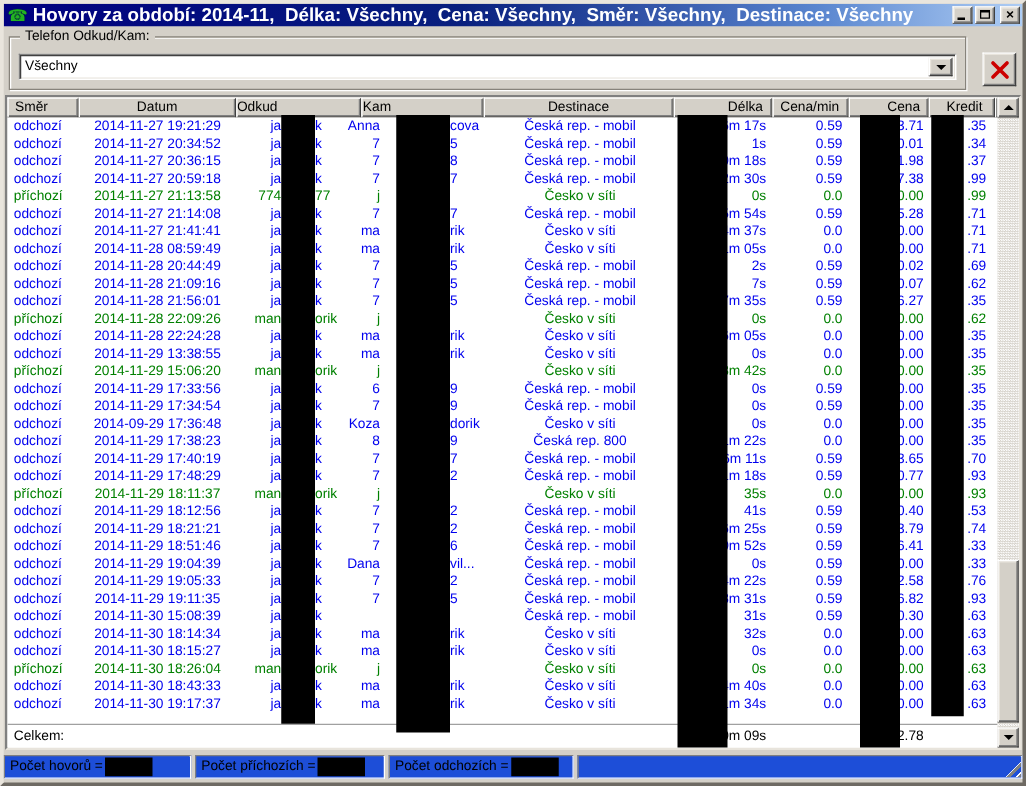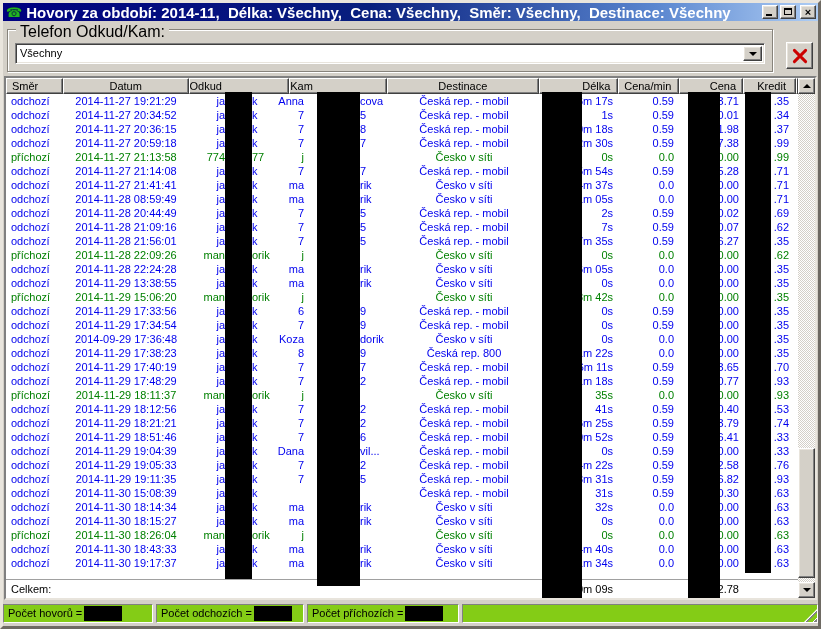--- a/index.html
+++ b/index.html
@@ -13,21 +13,21 @@
   .ttext{font-size:15px;font-weight:bold;white-space:pre;overflow:hidden;flex:1;}
   .tbtns{display:flex;align-items:center;margin-right:2px;}
   .tbtn{width:16px;height:14px;margin-left:2px;padding:0;background:#d4d0c8;position:relative;
     border:1px solid;border-color:#fff #404040 #404040 #fff;box-shadow:inset -1px -1px 0 #808080,inset 1px 1px 0 #e8e4dc;cursor:default;}
   .g-min{position:absolute;left:3px;bottom:2px;width:6px;height:2px;background:#000;}
   .g-max{position:absolute;left:3px;top:2px;width:8px;height:7px;border:1px solid #000;border-top-width:2px;box-sizing:border-box;}
   .g-x{position:absolute;left:0;top:-1px;width:100%;text-align:center;font-size:11px;font-weight:bold;color:#000;line-height:14px;}
   
   .groupbox{position:absolute;left:4px;top:26px;width:766px;height:43px;box-sizing:border-box;
     border:1px solid #87837b;box-shadow:inset 1px 1px 0 #fff,1px 1px 0 #fff;}
-  .gb-label{position:absolute;top:-7px;left:8px;background:#d4d0c8;padding:0 4px;font-size:16px;color:#000;}
+  .gb-label{position:absolute;top:-7px;left:8px;background:#d4d0c8;padding:0 4px;font-size:11px;color:#000;}
   .combo{position:absolute;left:7px;top:13px;right:7px;height:21px;background:#fff;box-sizing:border-box;
     border:1px solid;border-color:#808080 #fff #fff #808080;box-shadow:inset 1px 1px 0 #404040,inset -1px -1px 0 #e8e4dc;}
   .combo-value{position:absolute;left:4px;top:3px;font-size:11px;color:#000;}
   .combo-btn{position:absolute;right:2px;top:2px;bottom:2px;width:17px;background:#d4d0c8;
     border:1px solid;border-color:#fff #404040 #404040 #fff;box-shadow:inset -1px -1px 0 #808080,inset 1px 1px 0 #e8e4dc;
     display:flex;align-items:center;justify-content:center;}
   .arr-down{width:0;height:0;border-left:4px solid transparent;border-right:4px solid transparent;border-top:4px solid #000;}
   .arr-up-s{width:0;height:0;border-left:4px solid transparent;border-right:4px solid transparent;border-bottom:4px solid #000;}
   .clearbtn{position:absolute;left:783px;top:39px;width:27px;height:27px;background:#d4d0c8;padding:0;
     border:1px solid;border-color:#fff #404040 #404040 #fff;box-shadow:inset -1px -1px 0 #808080,inset 1px 1px 0 #e8e4dc;
@@ -63,21 +63,21 @@
   .vscroll{position:absolute;top:0;right:0;width:17px;height:520px;
     background:repeating-conic-gradient(#fff 0% 25%,#d4d0c8 0% 50%) 0 0/2px 2px;}
   .sbtn{position:absolute;left:0;width:17px;height:16px;background:#d4d0c8;box-sizing:border-box;
     border:1px solid;border-color:#fff #404040 #404040 #fff;box-shadow:inset -1px -1px 0 #808080,inset 1px 1px 0 #e8e4dc;
     display:flex;align-items:center;justify-content:center;}
   .sbtn.up{top:0;} .sbtn.down{bottom:0;}
   .sthumb{position:absolute;left:0;top:370px;width:17px;height:130px;background:#d4d0c8;box-sizing:border-box;
     border:1px solid;border-color:#fff #404040 #404040 #fff;box-shadow:inset -1px -1px 0 #808080,inset 1px 1px 0 #e8e4dc;}
   
   .statusbar{position:absolute;left:0;top:600px;width:815px;height:21px;display:flex;align-items:flex-start;}
-  .spanel{box-sizing:border-box;height:19px;margin-top:1px;margin-right:3px;background:#84cc16;
+  .spanel{box-sizing:border-box;height:19px;margin-top:1px;margin-right:3px;background:#1d4ed8;
     border:1px solid;border-color:#808080 #fff #fff #808080;
     font-size:11px;color:#000;line-height:17px;padding-left:4px;display:flex;align-items:center;overflow:hidden;}
   .sp1{width:150px;} .sp2{width:148px;} .sp3{width:152px;} .sp4{flex:1;margin-right:0;position:relative;}
   .redact-box{display:inline-block;width:38px;height:15px;background:#000;margin-left:2px;flex:none;}
   .grip{position:absolute;right:0;bottom:0;width:13px;height:13px;
     background:repeating-linear-gradient(135deg,transparent 0 3px,#fff 3px 4px,#808080 4px 6px);
     clip-path:polygon(100% 0,100% 100%,0 100%);}
   
   .rbar{position:absolute;background:#000;}
 </style>
@@ -730,26 +730,26 @@
           <span class="arr-down"></span>
         </div>
     </div>
   </div>
 
   <div class="statusbar">
     <div class="spanel sp1">
       <span>Počet hovorů =</span>
       <span class="redact-box"></span>
     </div>
+    <div class="spanel sp3">
+      <span>Počet příchozích =</span>
+      <span class="redact-box"></span>
+    </div>
     <div class="spanel sp2">
       <span>Počet odchozích =</span>
-      <span class="redact-box"></span>
-    </div>
-    <div class="spanel sp3">
-      <span>Počet příchozích =</span>
       <span class="redact-box"></span>
     </div>
     <div class="spanel sp4">
       <span class="grip"></span>
     </div>
   </div>
 
 <div class="rbar" style="left: 222px; top: 89px; width: 27px; height: 487px;"></div>
     <div class="rbar" style="left: 314px; top: 89px; width: 43px; height: 494px;"></div>
     <div class="rbar" style="left: 539px; top: 89px; width: 40px; height: 506px;"></div>

